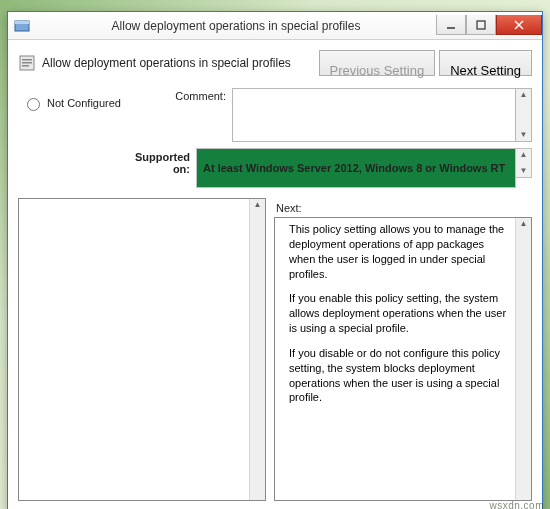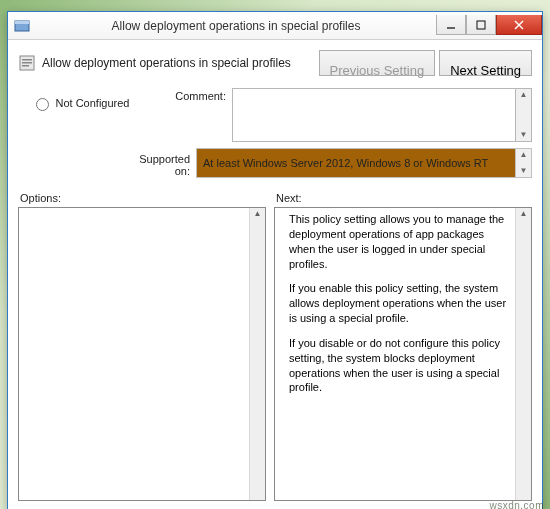--- a/index.html
+++ b/index.html
@@ -15,26 +15,26 @@
   .winbtn svg { width: 10px; height: 10px; }
   .content { flex: 1; padding: 6px 10px 8px 10px; display: flex; flex-direction: column; }
   .headerrow { display: flex; align-items: center; gap: 6px; margin: 4px 0 8px 0; }
   .headerrow .hicon { width: 18px; height: 18px; }
   .headerrow .hlabel { font-size: 12px; color: #222; flex:1; }
   .navbtns { display:flex; gap:4px; }
   .navbtn { height: 22px; padding: 12px 10px; border: 1px solid #adadad; background: linear-gradient(#f6f6f6,#e8e8e8); font-size: 13px; }
   .navbtn.disabled { color: #9a9a9a; }
   .formrow { display:flex; margin: 4px 0; }
   .radios { width: 120px; padding: 4px 0 0 4px; }
-  .radios label { display:flex; align-items:center; gap:4px; margin: 3px 0; font-size:11px; color:#222;justify-content:center; }
+  .radios label { display:flex; align-items:center; gap:4px; margin: 3px 0; font-size:11px; color:#222; }
   .fieldlabel { width: 58px; text-align:right; padding-right:6px; padding-top:2px; color:#222; }
   .fieldlabel2 { width: 72px; text-align:right; padding-right:6px; padding-top:3px; color:#222; }
   .commentbox { flex:1; height: 54px; border:1px solid #b7b7b7; background:#fff; resize:none; padding:2px 4px; font-family:inherit; }
-  .suprow { display:flex; align-items:center; margin: 2px 0 6px 106px; }
-  .supbox { flex:1; border:1px solid #c0c0c0; background:#a16207; padding:3px 6px; display:flex; align-items:center; position:relative; height:30px; }
+  .suprow { display:flex; align-items:flex-start; margin: 2px 0 6px 106px; font-weight: bold; }
+  .supbox { flex:1; border:1px solid #c0c0c0; background:#15803d; padding:3px 6px; display:flex; align-items:center; position:relative; height:40px; }
   .supbox .suptext { flex:1; font-size:11px; color:#222; }
   .vscroll { width:16px; display:flex; flex-direction:column; justify-content:space-between; align-items:center; background:#f0f0f0; }
   .vscroll .arr { font-size:8px; color:#666; line-height:12px; }
   .panes { flex:1; display:flex; gap:8px; margin-top:4px; }
   .pane { flex:1; display:flex; flex-direction:column; }
   .pane .plabel { font-size:11px; margin: 4px 0 3px 2px; color:#222; }
   .pane .pbody { flex:1; border:1px solid #888; background:#fff; position:relative; display:flex; }
   .pane .ptext { flex:1; padding:4px 6px 4px 6px; font-size:11px; line-height:1.35; overflow:hidden; color:#000; }
   .pane .ptext p { margin: 0 0 10px 8px; }
   .vtrack { width:16px; background:#efefef; border-left:1px solid #d8d8d8; position:relative; }
@@ -118,21 +118,20 @@
         <span class="suptext">At least Windows Server 2012, Windows 8 or Windows RT</span>
       </div>
       <div class="vscroll" style="height:30px;border:1px solid #c0c0c0;border-left:none;">
         <span class="arr">▲</span>
         <span class="arr">▼</span>
       </div>
     </div>
 
     <div class="panes">
       <div class="pane" style="flex:0 0 248px;">
-        <div class="plabel">Options:</div>
         <div class="pbody">
           <div class="ptext"></div>
           <div class="vtrack">
             <span class="arr up">▲</span>
 
           </div>
         </div>
       </div>
       <div class="pane">
         <div class="plabel">Next:</div>

